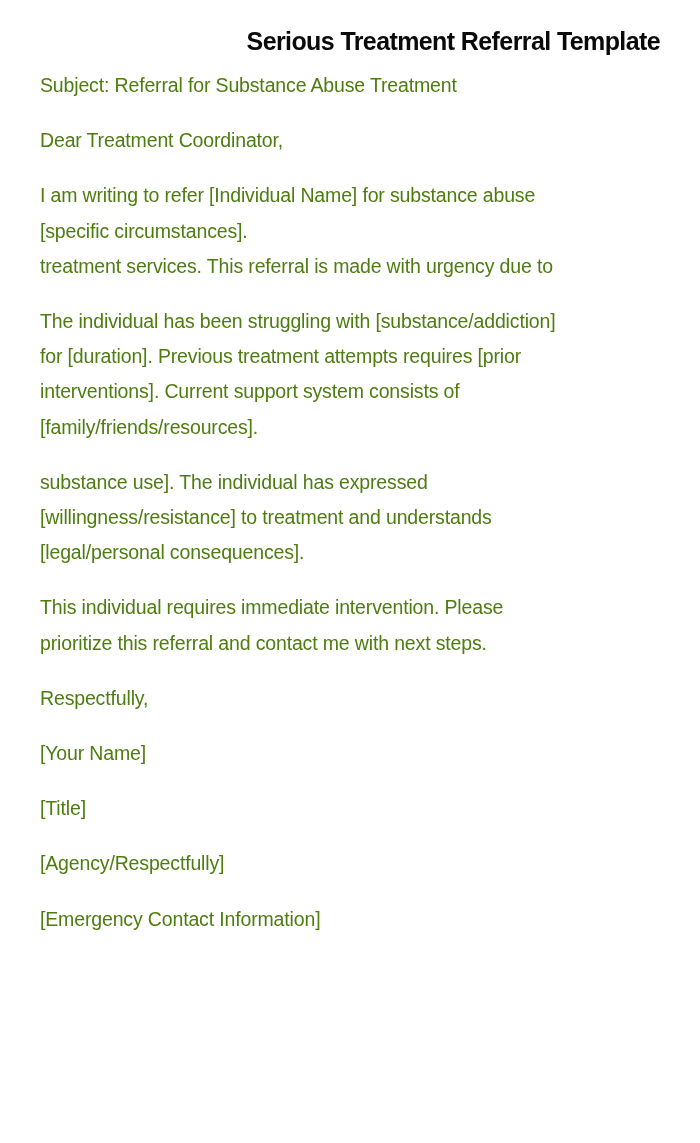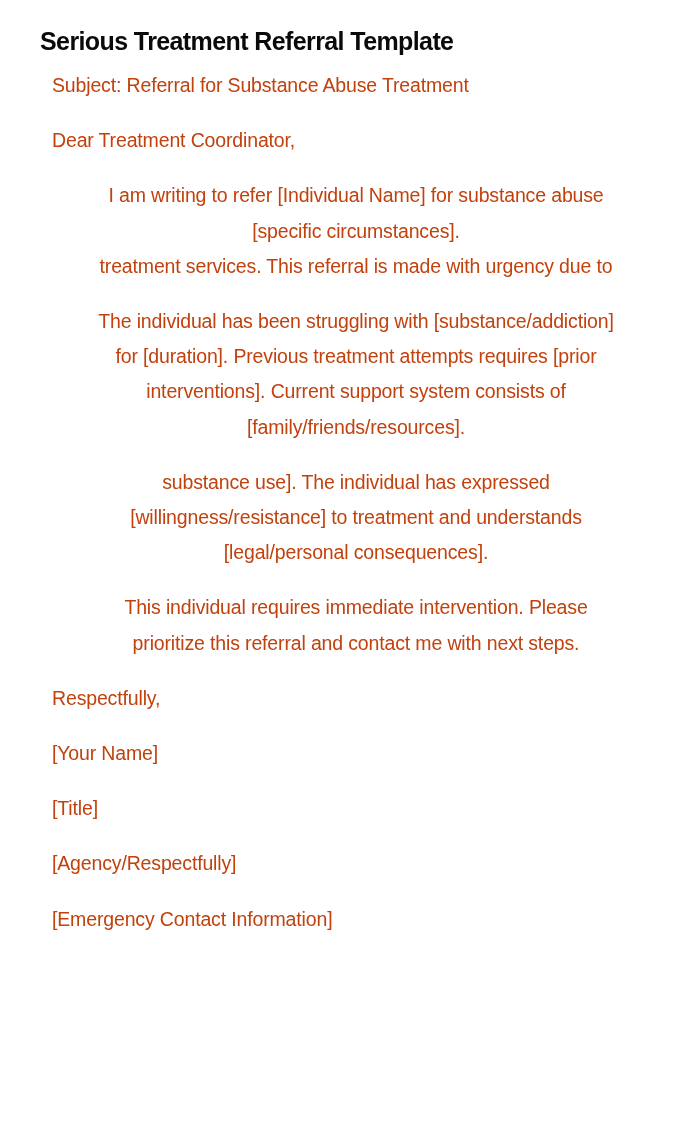--- a/index.html
+++ b/index.html
@@ -21,30 +21,31 @@
       width: 700px;
     }
     .doc-title {
       font-family: "Liberation Sans", sans-serif;
       font-weight: bold;
       font-size: 25px;
       letter-spacing: -0.6px;
       line-height: 34px;
       margin: 0 0 10px 0;
       color: #0a0a0a;
+      text-align: right;
     }
     .para {
       font-size: 19.5px;
       line-height: 35.2px;
-      margin: 0 0 20px 12px;
+      margin: 0 0 20px 0;
       letter-spacing: -0.15px;
-      color: #c2410c;
+      color: #4d7c0f;
       white-space: normal;
     }
-    .line { display: block; text-align: center; }
+    .line { display: block; }
   </style>
 </head>
 <body>
 
 <div class="doc">
   <h1 class="doc-title">Serious Treatment Referral Template</h1>
 
   <p class="para">Subject: Referral for Substance Abuse Treatment</p>
 
   <p class="para">Dear Treatment Coordinator,</p>

